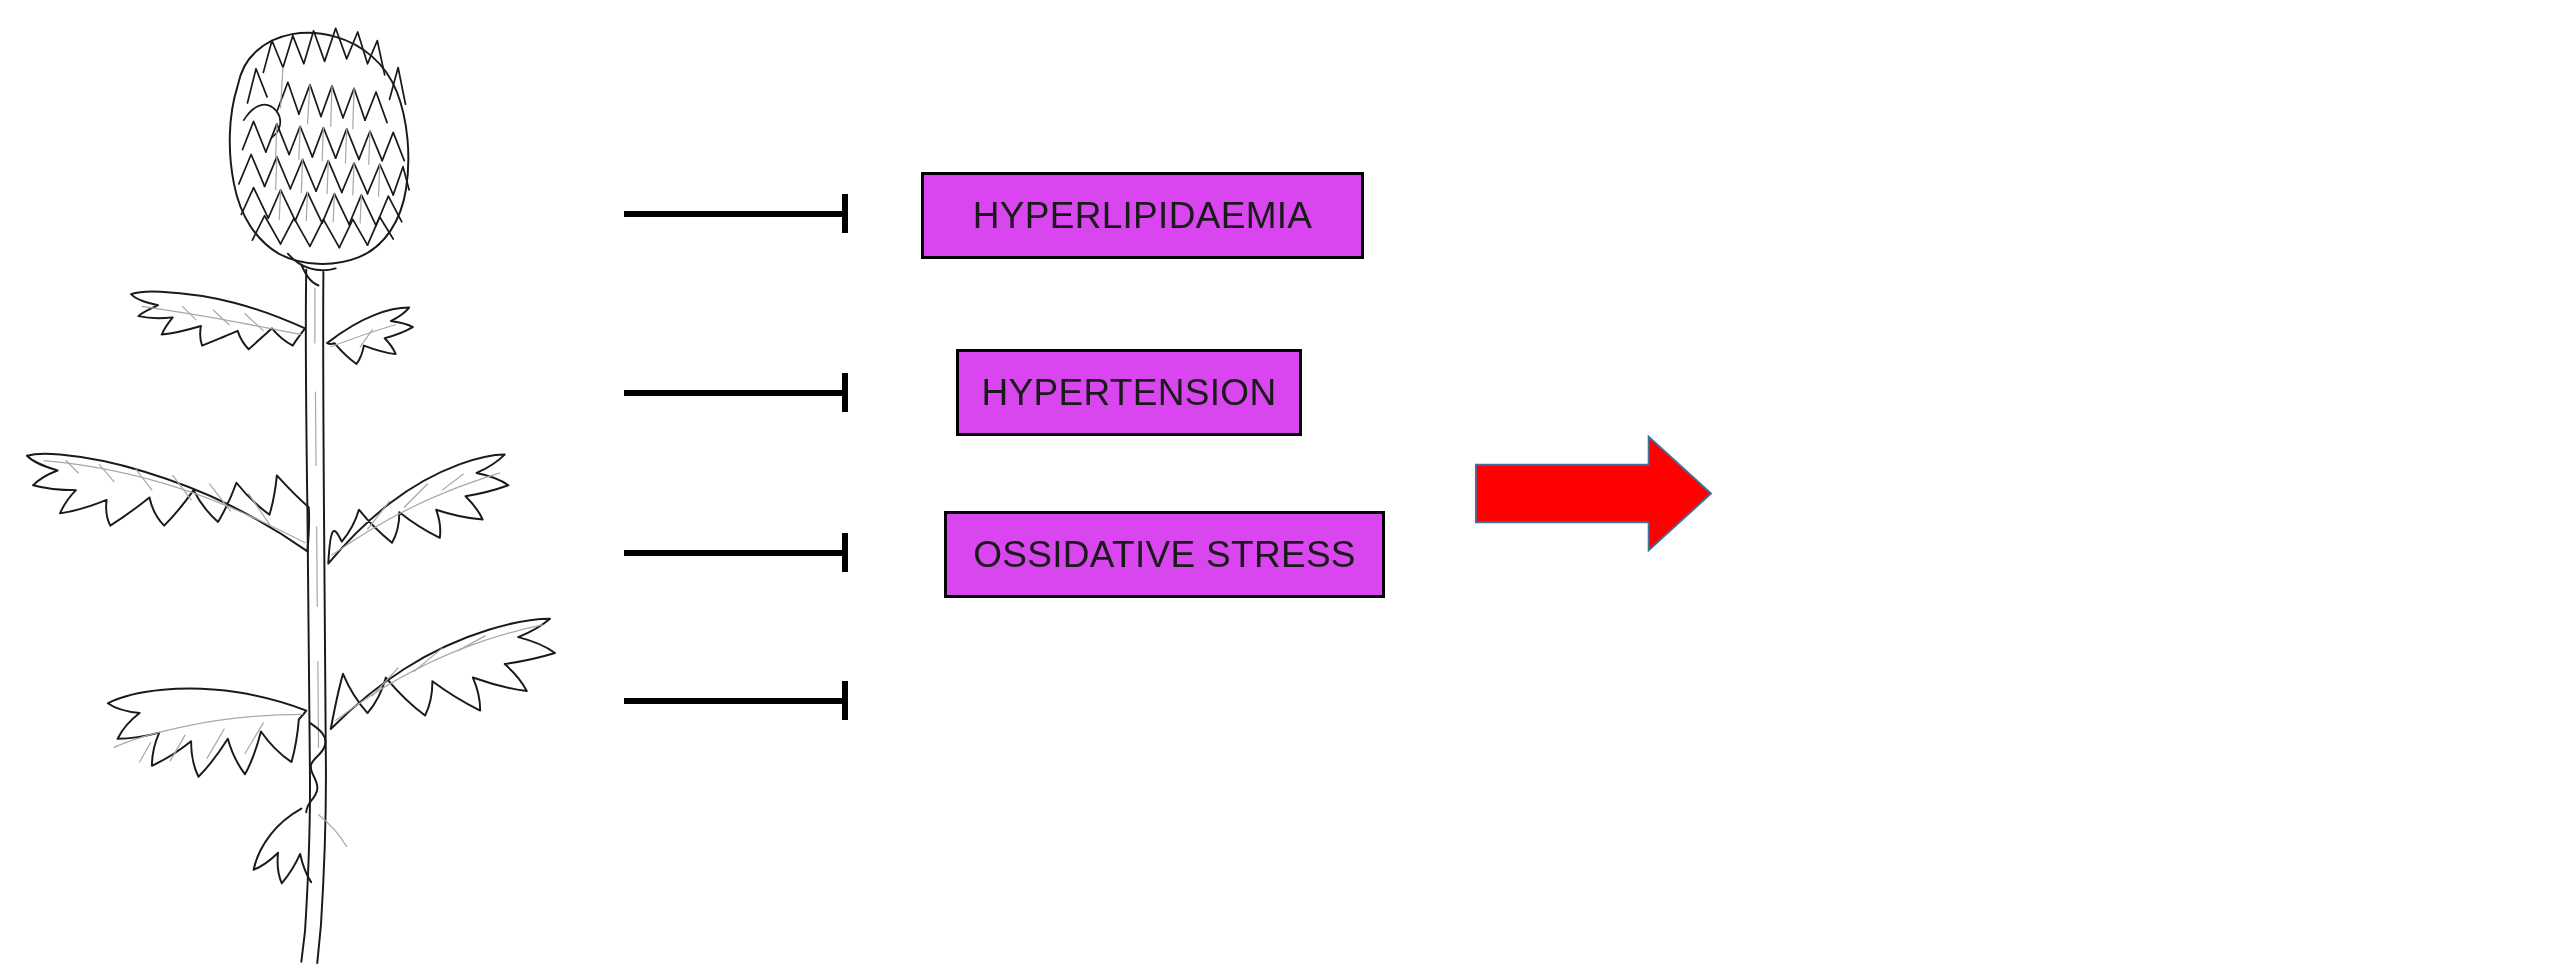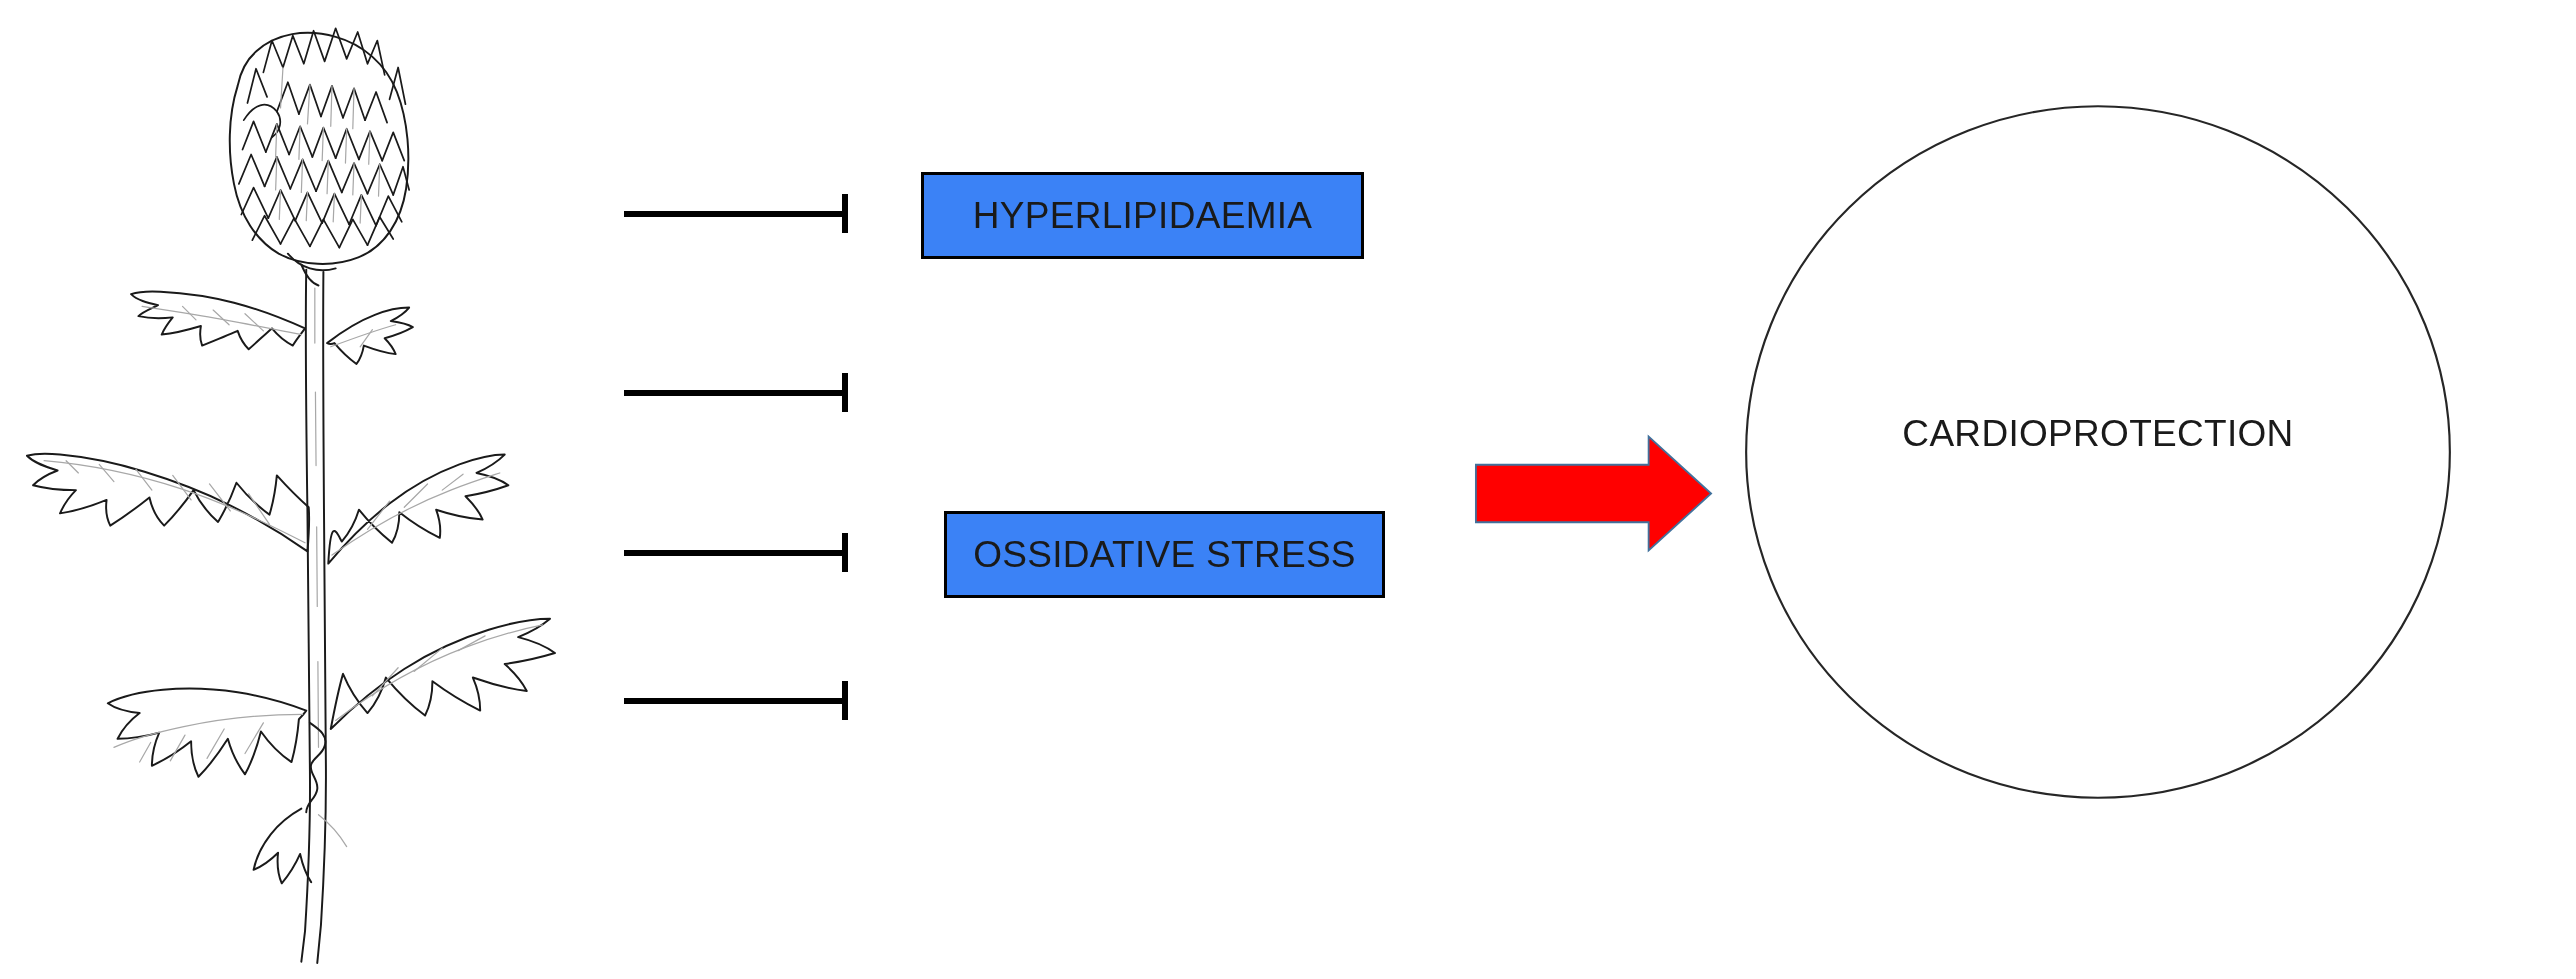--- a/index.html
+++ b/index.html
@@ -47,21 +47,21 @@
     width: 5.5px;
     height: 39px;
     background: #000000;
   }
 
   
   .risk-box {
     position: absolute;
     box-sizing: border-box;
     border: 3.1px solid #000000;
-    background: #3b82f6;
+    background: #d946ef;
     display: flex;
     align-items: center;
     justify-content: center;
   }
   .risk-box .risk-label {
     font-family: "Liberation Sans", sans-serif;
     font-size: 37px;
     line-height: 1;
     color: #1a1a1a;
     letter-spacing: 0.3px;
@@ -397,33 +397,30 @@
 
   <div class="connector" style="left:624px; top:681px; width:223px;">
     <div class="conn-line" style="width:223px;"></div>
     <div class="conn-bar" style="left:218px;"></div>
   </div>
 
   <div class="risk-box" style="left:921px; top:172px; width:443px; height:87px;">
     <span class="risk-label">HYPERLIPIDAEMIA</span>
   </div>
 
+  <div class="risk-box" style="left:956px; top:349px; width:346px; height:87px;">
+    <span class="risk-label">HYPERTENSION</span>
+  </div>
 
   <div class="risk-box" style="left:944px; top:511px; width:441px; height:87px;align-items:center;">
     <span class="risk-label">OSSIDATIVE STRESS</span>
   </div>
 
 
   <div id="outcome-arrow">
     <svg viewBox="0 0 400 210" xmlns="http://www.w3.org/2000/svg">
       <polygon points="8,58 290,58 290,12 392,105 290,198 290,152 8,152" fill="#FF0000" stroke="#41719C" stroke-width="3"></polygon>
     </svg>
   </div>
 
-  <div id="outcome-ellipse">
-    <svg viewBox="0 0 1155 1135" xmlns="http://www.w3.org/2000/svg">
-      <ellipse cx="577.5" cy="567.5" rx="574" ry="564" fill="#FFFFFF" stroke="#262626" stroke-width="3.5"></ellipse>
-    </svg>
-    <div class="ellipse-label">CARDIOPROTECTION</div>
-  </div>
 
 </div>
 
 
 </body></html>

